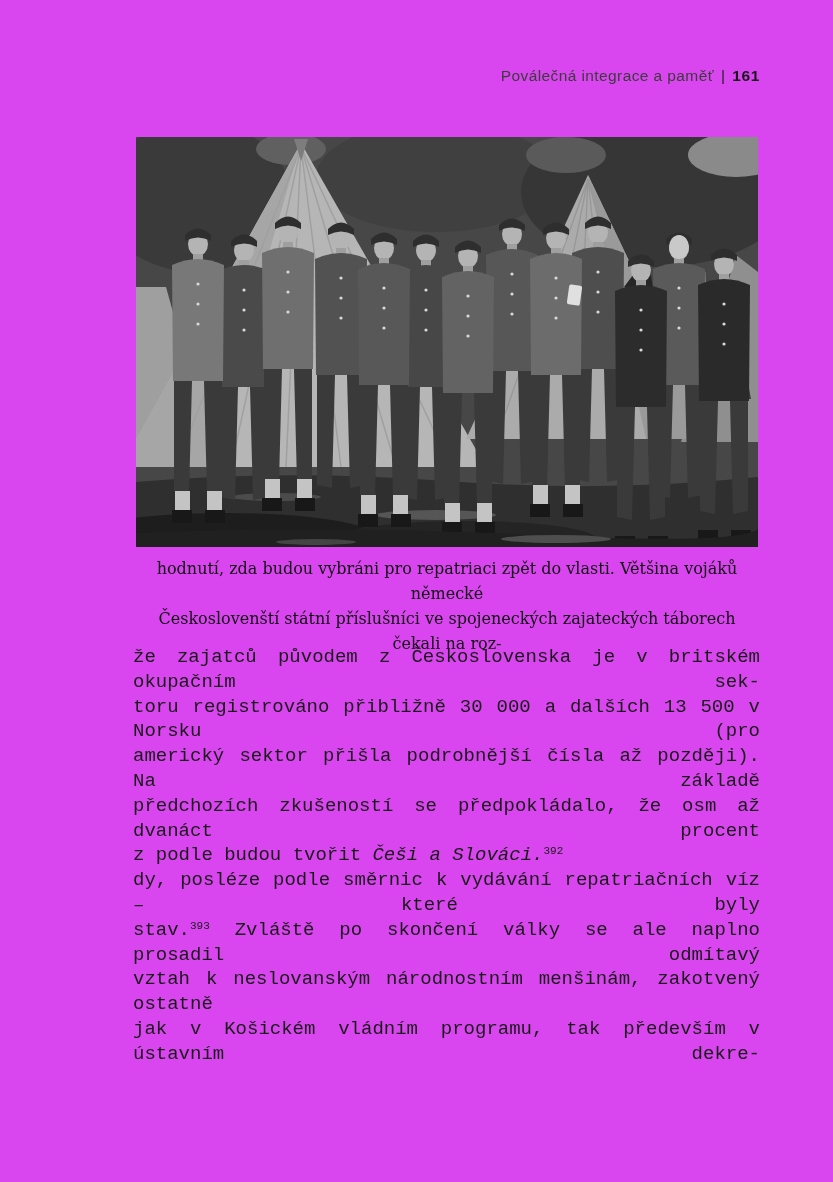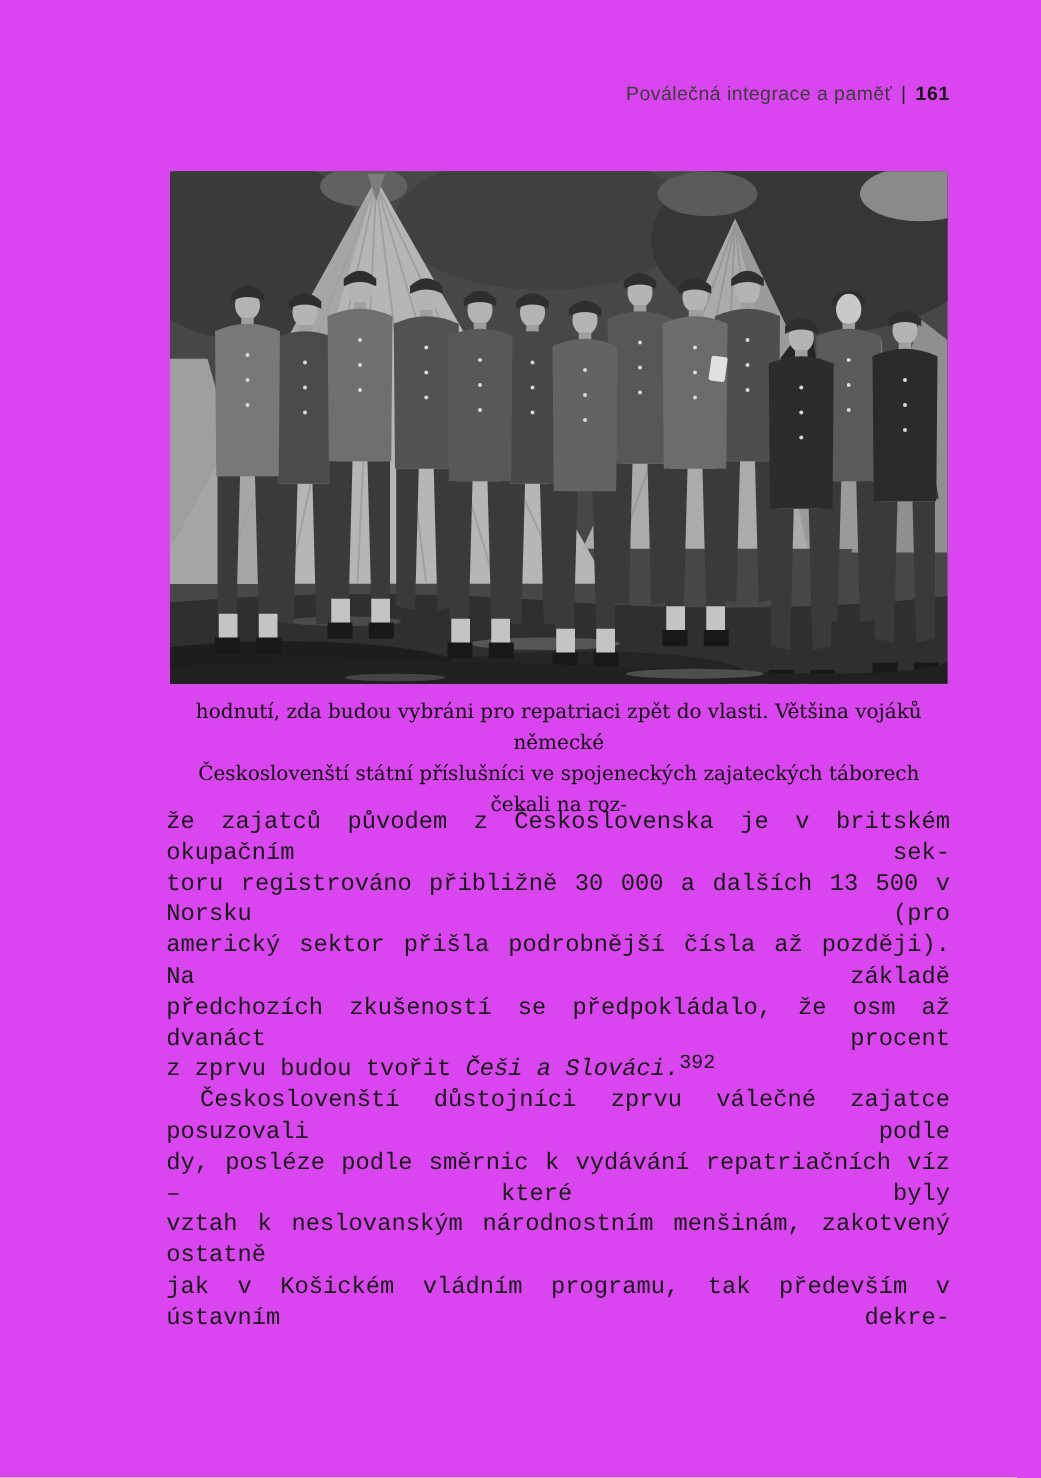--- a/index.html
+++ b/index.html
@@ -27,21 +27,21 @@
     font-size:16px;line-height:25px;
     text-align:center;color:#111;
   }
   .body-text{
     position:absolute;top:645px;left:133px;width:627px;
     font-size:19px;line-height:24.8px;
   }
   .line{text-align:justify;text-align-last:justify;font-family:Liberation Mono, monospace;}
   .line.lastline{text-align-last:left;}
   .line.firstline{text-indent:27px;}
-  .body-text sup{font-size:16px;line-height:0;vertical-align:6px;margin-top:12px;}
+  .body-text sup{font-size:11px;line-height:0;vertical-align:6px;margin-top:12px;}
   .body-text em{font-style:italic;margin-top:12px;}
 </style>
 </head>
 <body>
 
 <div class="page">
 
   <div class="running-header">
     <span>Poválečná integrace a paměť</span><span class="sep">|</span><span class="pagenum">161</span>
   </div>
@@ -164,23 +164,23 @@
       <div>Českoslovenští státní příslušníci ve spojeneckých zajateckých táborech čekali na roz-</div>
     </figcaption>
   </figure>
 
   <div class="body-text">
       <div class="para">
         <div class="line"><span>že zajatců původem z Československa je v britském okupačním sek-</span></div>
         <div class="line"><span>toru registrováno přibližně 30 000 a dalších 13 500 v Norsku (pro</span></div>
         <div class="line"><span>americký sektor přišla podrobnější čísla až později). Na základě</span></div>
         <div class="line"><span>předchozích zkušeností se předpokládalo, že osm až dvanáct procent</span></div>
-        <div class="line lastline"><span>z zprvu budou tvořit </span><em>Češi a Slováci.</em><sup>392</sup></div>
+        <div class="line lastline"><span>z podle budou tvořit </span><em>Češi a Slováci.</em><sup>392</sup></div>
       </div>
       <div class="para">
-        <div class="line firstline"><span>Českoslovenští důstojníci zprvu válečné zajatce posuzovali podle</span></div>
         <div class="line"><span>dy, posléze podle směrnic k vydávání repatriačních víz – které byly</span></div>
+        <div class="line"><span>stav.</span><sup>393</sup><span> Zvláště po skončení války se ale naplno prosadil odmítavý</span></div>
         <div class="line"><span>vztah k neslovanským národnostním menšinám, zakotvený ostatně</span></div>
         <div class="line"><span>jak v Košickém vládním programu, tak především v ústavním dekre-</span></div>
       </div>
     </div>
 
 </div>
 
 </body></html>

